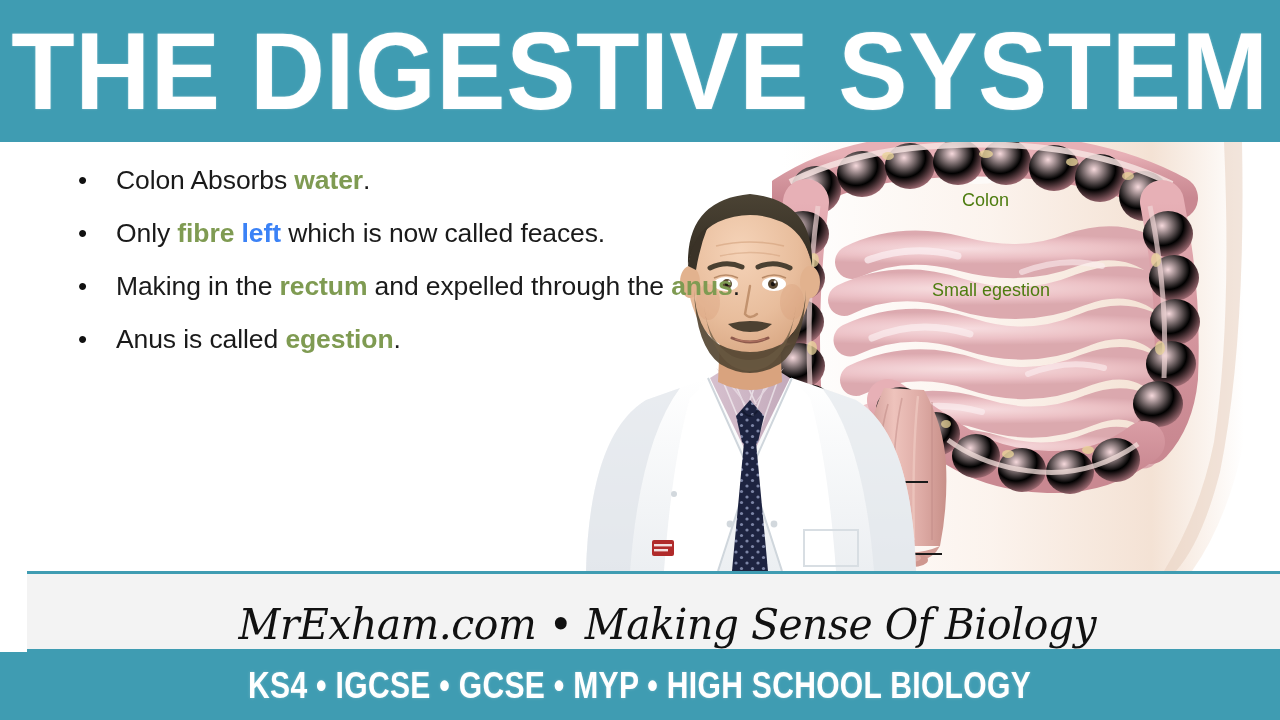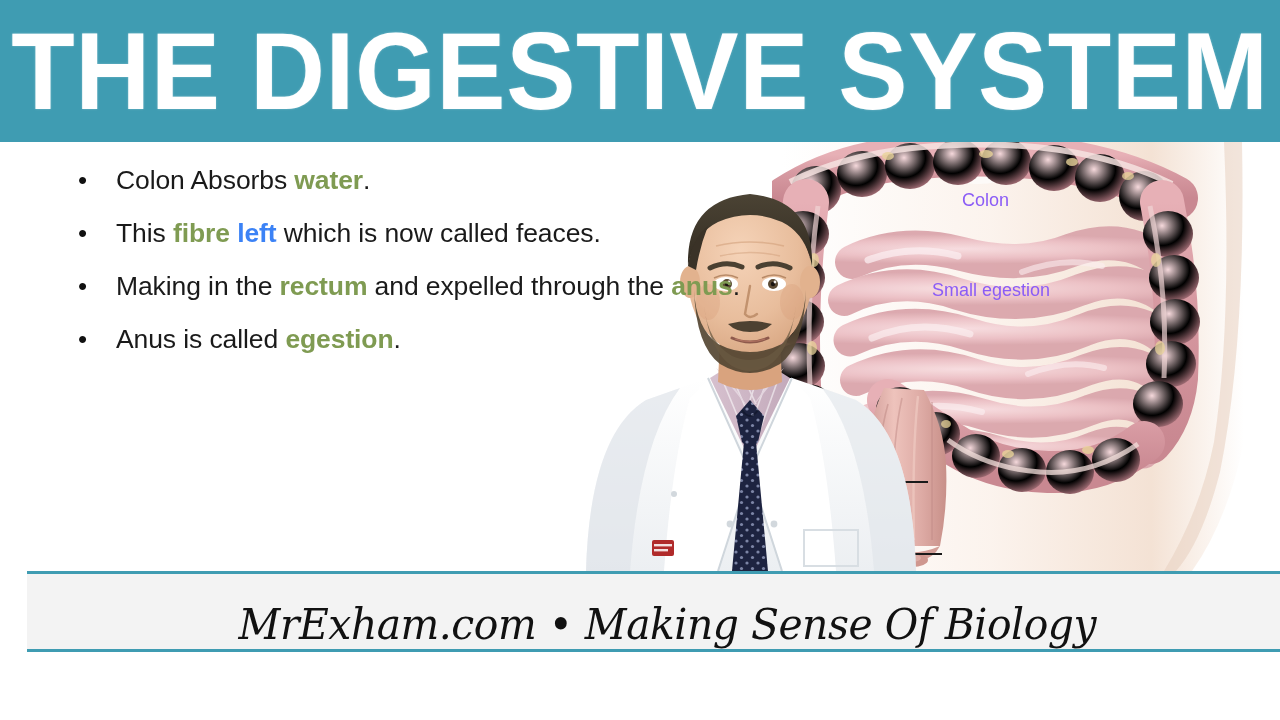--- a/index.html
+++ b/index.html
@@ -98,21 +98,21 @@
     top: 0;
     width: 508px;
     height: 429px;
     overflow: hidden;
     background: #ffffff;
     z-index: 2;
   }
   #diagram svg { display: block; }
   .diagram-label {
     position: absolute;
-    color: #8b5cf6;
+    color: #4d7c0f;
     font-family: "Liberation Sans", sans-serif;
     font-size: 18px;
     white-space: nowrap;
     z-index: 4;
   }
   #label-colon { left: 190px; top: 48px; }
   #label-small-intestine { left: 160px; top: 138px; }
   #label-rectum { left: 20px; top: 328px; }
   #label-anus { left: 55px; top: 400px; }
   .leader-line {
@@ -446,32 +446,35 @@
       </svg>
     </div>
 
     <div id="bullet-list">
       <div class="bullet-row">
         <div class="bullet-dot">•</div>
         <div class="bullet-body"><span>Colon Absorbs </span><span class="hl-olive">water</span><span>.</span></div>
       </div>
       <div class="bullet-row">
         <div class="bullet-dot">•</div>
-        <div class="bullet-body"><span>This </span><span class="hl-olive">fibre</span><span> </span><span class="hl-green">left</span><span> which is now called feaces.</span></div>
+        <div class="bullet-body"><span>Only </span><span class="hl-olive">fibre</span><span> </span><span class="hl-green">left</span><span> which is now called feaces.</span></div>
       </div>
       <div class="bullet-row">
         <div class="bullet-dot">•</div>
         <div class="bullet-body"><span>Making in the </span><span class="hl-olive">rectum</span><span> and expelled through the </span><span class="hl-olive">anus</span><span>.</span></div>
       </div>
       <div class="bullet-row">
         <div class="bullet-dot">•</div>
         <div class="bullet-body"><span>Anus is called </span><span class="hl-olive">egestion</span><span>.</span></div>
       </div>
     </div>
 
   </div>
 
   <div id="tagline-bar">
     <div id="tagline-text">MrExham.com • Making Sense Of Biology</div>
   </div>
 
+  <div id="bottom-banner">
+    <div id="bottom-banner-text">KS4 • IGCSE • GCSE • MYP • HIGH SCHOOL BIOLOGY</div>
+  </div>
 
 </div>
 
 </body></html>

